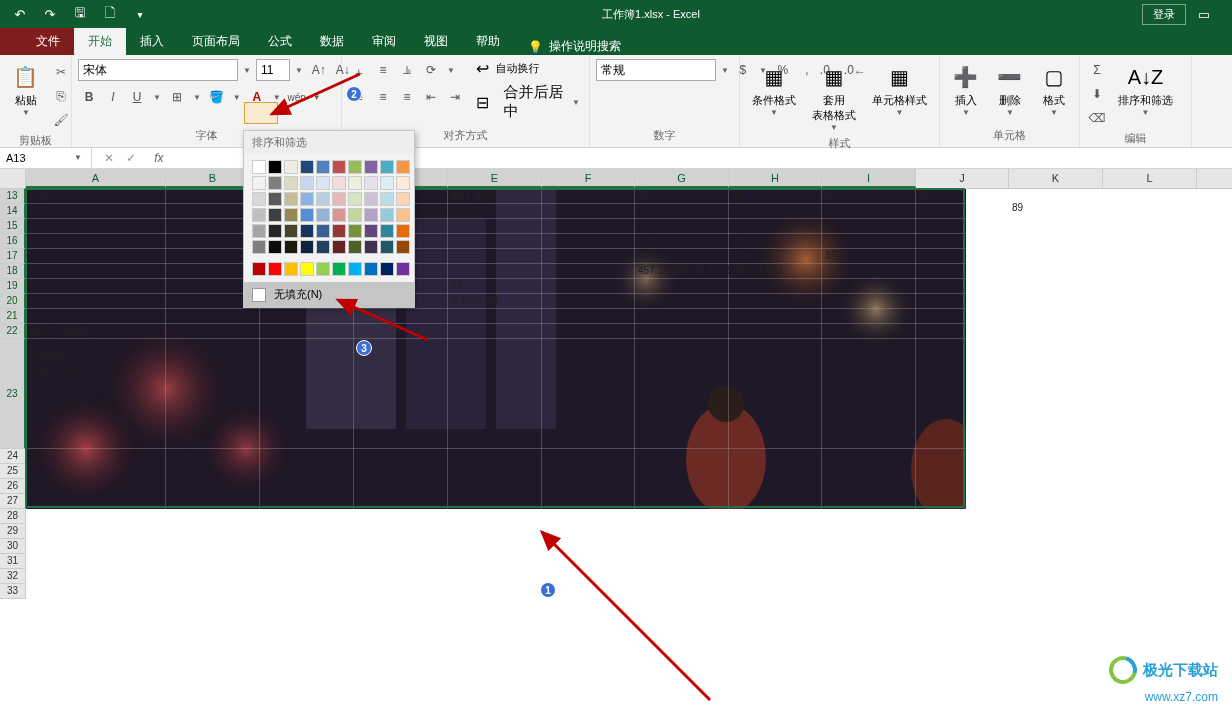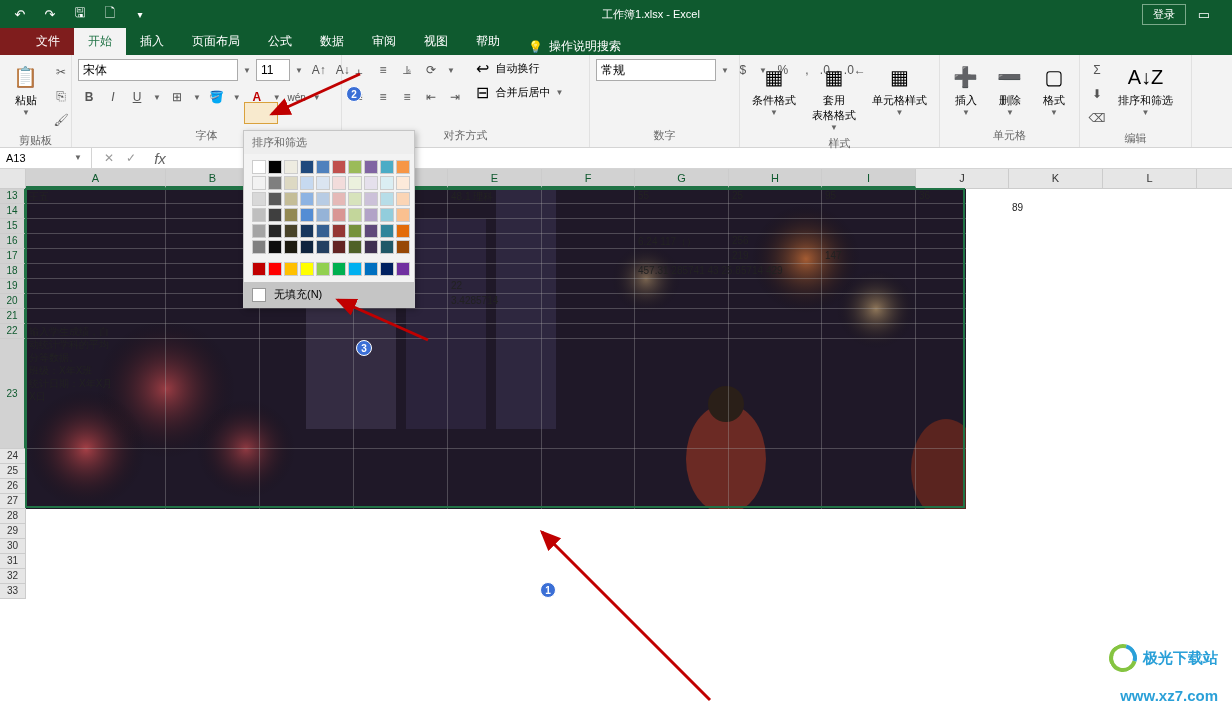--- a/index.html
+++ b/index.html
@@ -26,21 +26,21 @@
 .big-btn { display: flex; flex-direction: column; align-items: center; justify-content: center; padding: 2px 6px; cursor: pointer; font-size: 11px; min-width: 40px; }
 .big-icon { width: 32px; height: 32px; display: flex; align-items: center; justify-content: center; font-size: 20px; }
 .small-btn { width: 22px; height: 22px; display: flex; align-items: center; justify-content: center; font-size: 12px; cursor: pointer; color: #555; }
 .font-row { display: flex; align-items: center; gap: 2px; margin-bottom: 2px; }
 .font-select { border: 1px solid #ababab; background: #fff; height: 22px; font-size: 12px; padding: 0 4px; }
 .dd { font-size: 8px; color: #666; padding: 0 3px; cursor: pointer; }
 
 .namebox-row { height: 21px; background: #fff; border-bottom: 1px solid #d4d4d4; display: flex; align-items: center; }
 .namebox { width: 92px; border: 1px solid #d4d4d4; border-top: none; border-left: none; height: 21px; font-size: 11px; padding: 0 6px; display: flex; align-items: center; justify-content: space-between; }
 .fx-btns { display: flex; gap: 12px; padding: 0 12px; color: #999; font-size: 12px; }
-.fx-label { font-style: italic; font-size: 15px; color: #666; padding: 0 6px; }
+.fx-label { font-style: italic; font-size: 12px; color: #666; padding: 0 6px; }
 
 .sheet-area { position: relative; height: 549px; overflow: hidden; }
 .col-headers { display: flex; height: 20px; background: #e6e6e6; border-bottom: 1px solid #ccc; }
 .corner { width: 26px; border-right: 1px solid #ccc; background: #e6e6e6; }
 .col-h { border-right: 1px solid #ccc; text-align: center; font-size: 11px; color: #333; line-height: 19px; }
 .col-h.sel { background: #d2d2d2; color: #0f5a2f; border-bottom: 2px solid #217346; }
 .row-headers { position: absolute; left: 0; top: 20px; width: 26px; }
 .row-h { height: 15px; border-bottom: 1px solid #ccc; border-right: 1px solid #ccc; background: #e6e6e6; text-align: center; font-size: 10px; color: #333; line-height: 14px; }
 .row-h.sel { background: #d2d2d2; color: #0f5a2f; border-right: 2px solid #217346; }
 .row-h.tall { height: 110px; line-height: 109px; }
@@ -65,21 +65,21 @@
 .more-icon { width: 14px; height: 14px; }
 
 .btn-highlight { position: absolute; border: 1px solid #d9a13c; background: rgba(255,220,150,0.4); z-index: 90; pointer-events: none; }
 
 .badge { position: absolute; width: 16px; height: 16px; border-radius: 50%; background: #3b6fd6; border: 1px solid #fff; color: #fff; font-size: 10px; font-weight: bold; display: flex; align-items: center; justify-content: center; z-index: 200; }
 .arrow-svg { position: absolute; z-index: 150; pointer-events: none; }
 
 .watermark { position: absolute; right: 14px; bottom: 14px; text-align: right; z-index: 300; }
 .wm-logo { display: flex; align-items: center; gap: 6px; justify-content: flex-end; font-size: 15px; font-weight: bold; color: #2aa0d8; }
 .wm-logo .g { width: 28px; height: 28px; border: 4px solid #85c441; border-right-color: #2aa0d8; border-radius: 50%; transform: rotate(-30deg); }
-.wm-url { font-size: 15px; color: #2aa0d8; margin-top: 15px; font-weight: bold; }
+.wm-url { font-size: 12px; color: #2aa0d8; margin-top: 6px; }
 </style>
 </head>
 <body>
 
 <div class="titlebar">
   <div class="qat">
     <div class="qat-btn">↶</div>
     <div class="qat-btn">↷</div>
     <div class="qat-btn">🖫</div>
     <div class="qat-btn">🗋</div>
@@ -176,21 +176,21 @@
           <div class="small-btn">⇥</div>
         </div>
       </div>
       <div style="display:flex;flex-direction:column;gap:3px;margin-left:6px">
         <div class="font-row" style="cursor:pointer">
             <span>↩</span>
             <span style="font-size:11px;margin-left:4px">自动换行</span>
           </div>
         <div class="font-row" style="cursor:pointer">
             <span>⊟</span>
-            <span style="font-size:11px;margin-left:4px">合并后居中</span>
+            <span style="font-size:15px;margin-left:12px">合并后居中</span>
             <span class="dd">▼</span>
           </div>
       </div>
     </div>
     <div class="group-label">对齐方式</div>
   </div>
 
   <div class="group" style="width:150px">
     <div class="group-body" style="flex-direction:row;gap:0">
       <div class="font-row">

